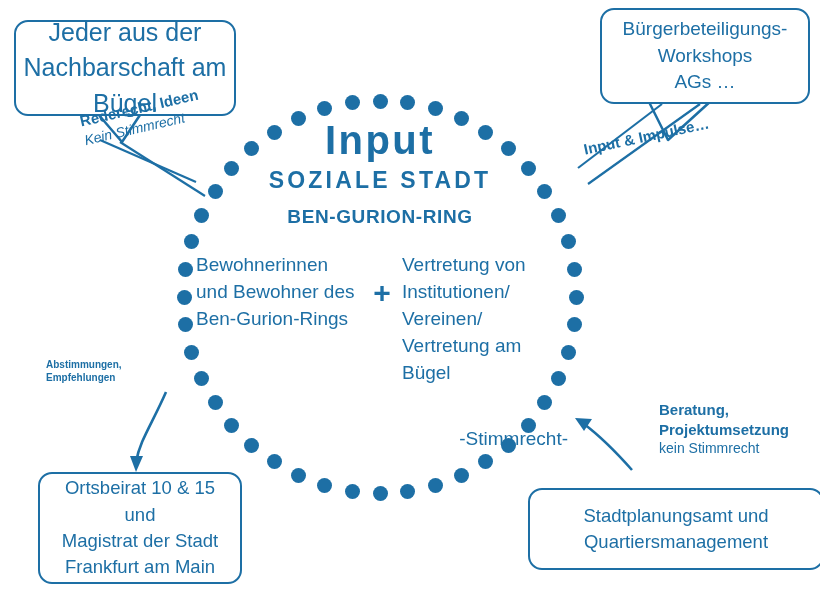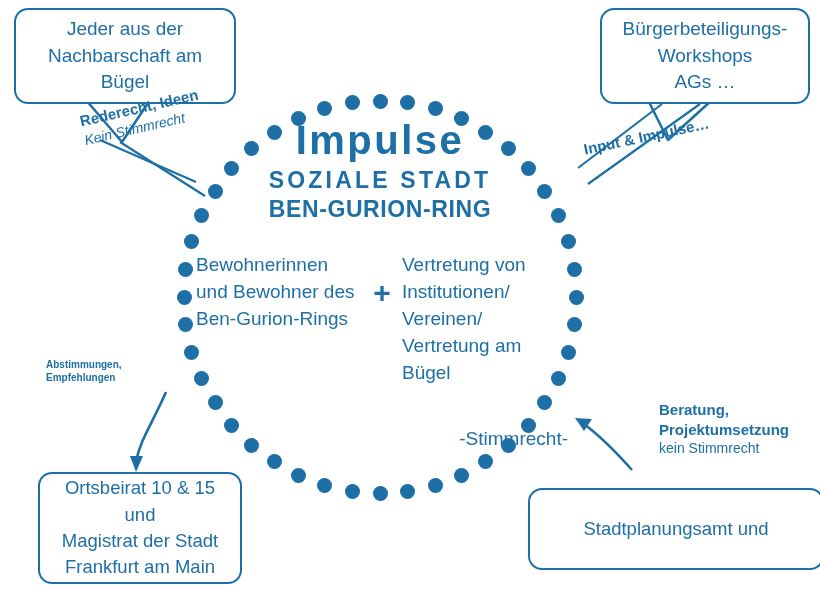--- a/index.html
+++ b/index.html
@@ -32,22 +32,22 @@
     line-height: 1.42;
     display: flex;
     flex-direction: column;
     align-items: center;
     justify-content: center;
     z-index: 6;
   }
   .box span { display: block; white-space: nowrap; }
 
   #box-neighbourhood {
-    left: 14px; top: 8px; width: 222px; height: 96px;
-    font-size: 19px;
+    left: 14px; top: 20px; width: 222px; height: 96px;
+    font-size: 25px;
   }
   #box-workshops {
     left: 600px; top: 8px; width: 210px; height: 96px;
     font-size: 19px;
   }
   #box-ortsbeirat {
     left: 38px; top: 472px; width: 204px; height: 112px;
     font-size: 18.5px;
   }
   #box-stadtplanung {
@@ -85,24 +85,25 @@
     line-height: 1.1;
     margin-bottom: 4px;
   }
   #title-sub1 {
     font-size: 23px;
     font-weight: 600;
     letter-spacing: 3.2px;
     line-height: 1.25;
   }
   #title-sub2 {
-    font-size: 23px;
+    font-size: 19px;
     font-weight: 600;
     letter-spacing: 0.6px;
     line-height: 1.25;
+    margin-top: 10px;
   }
 
   
   #columns {
     position: absolute;
     left: 196px; top: 252px;
     width: 372px;
     display: flex;
     align-items: flex-start;
     justify-content: center;
@@ -246,21 +247,21 @@
     <path d="M 588,184 L 700,104" stroke="#1d6fa5" stroke-width="2.2" fill="none"></path>
 
     <path d="M 166,392 C 152,424 140,440 136,462" stroke="#1d6fa5" stroke-width="2.6" fill="none"></path>
     <polygon points="136,472 130,456 143,456" fill="#1d6fa5"></polygon>
 
     <path d="M 632,470 C 616,452 600,436 584,424" stroke="#1d6fa5" stroke-width="2.6" fill="none"></path>
     <polygon points="575,418 592,419 584,431" fill="#1d6fa5"></polygon>
   </svg>
 
   <div id="center-text">
-    <div id="title-main">Impulse</div>
+    <div id="title-main">Input</div>
     <div id="title-sub1">SOZIALE STADT</div>
     <div id="title-sub2">BEN-GURION-RING</div>
   </div>
 
   <div id="columns">
     <div class="col">
       <span>Bewohnerinnen</span>
       <span>und Bewohner</span>
       <span>des</span>
       <span>Ben-Gurion-Rings</span>
@@ -292,20 +293,21 @@
 
   <div class="box" id="box-ortsbeirat">
     <span>Ortsbeirat 10 &amp; 15</span>
     <span>und</span>
     <span>Magistrat der Stadt</span>
     <span>Frankfurt am Main</span>
   </div>
 
   <div class="box" id="box-stadtplanung">
     <span>Stadtplanungsamt und</span>
+    <span>Quartiersmanagement</span>
   </div>
 
   <div class="conn-label" id="label-rederecht">
     <div>Rederecht, Ideen</div>
     <div class="light">Kein Stimmrecht</div>
   </div>
 
   <div class="conn-label" id="label-input">
     <div>Input &amp; Impulse…</div>
   </div>

